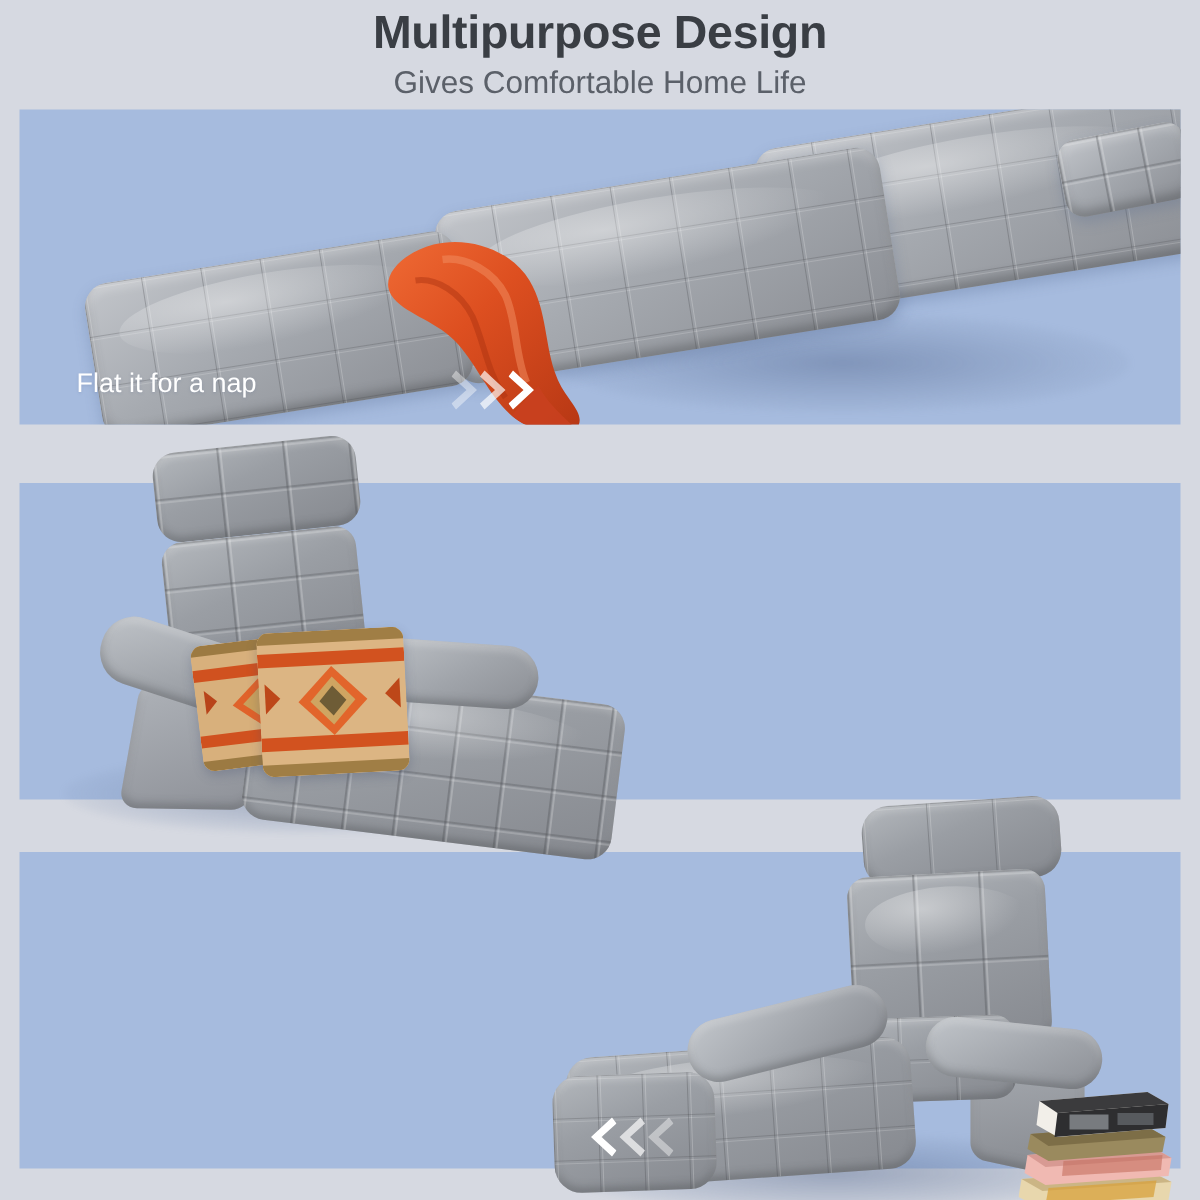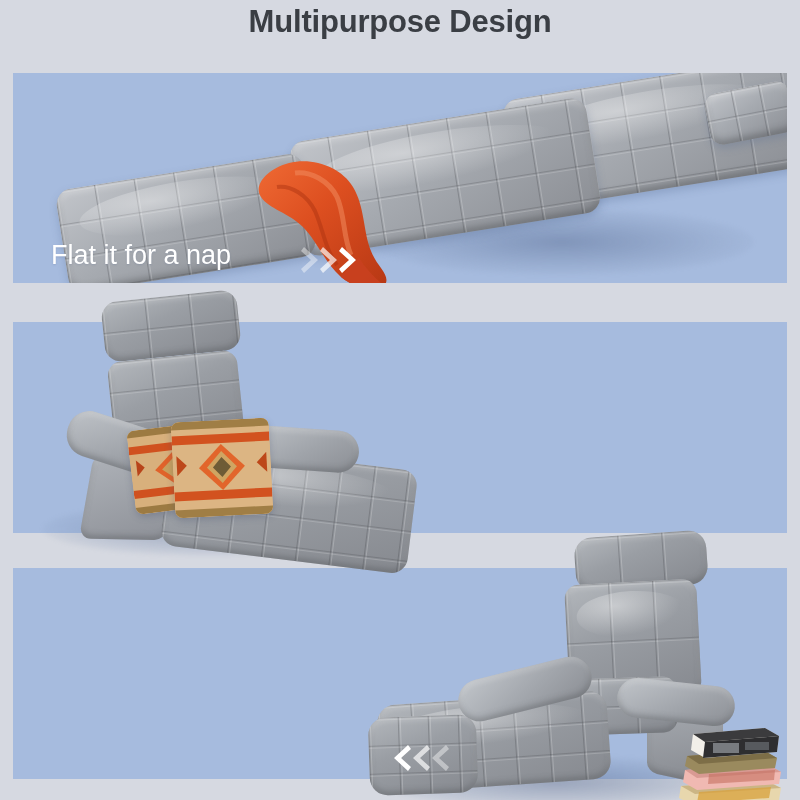--- a/index.html
+++ b/index.html
@@ -65,21 +65,21 @@
   .panel-clip {
     position: absolute;
     inset: 0;
     overflow: hidden;
   }
 
   
   .caption {
     position: absolute;
     color: #ffffff;
-    font-size: 27px;
+    font-size: 18px;
     line-height: 34px;
     white-space: nowrap;
     text-shadow: 0 1px 2px rgba(90,110,150,0.25);
     z-index: 6;
   }
   #cap-1 { left: 38px; top: 165px; }
   #cap-2 { left: 462px; top: 414px; }
   .cap-line { display: block; }
 
   
@@ -326,20 +326,21 @@
   }
   #art-3 .books svg { display: block; }
 </style>
 </head>
 <body>
 
 <div class="page">
 
   <div class="header">
     <div class="headline">Multipurpose Design</div>
+    <div class="subhead">Gives Comfortable Home Life</div>
   </div>
 
   <div class="panel" id="panel-1">
     <div class="panel-clip">
 
       <div class="art" id="art-1">
         <div class="shadow-floor bed-shadow"></div>
 
         <div class="slab slab-far">
           <div class="tuft-grid"></div>

